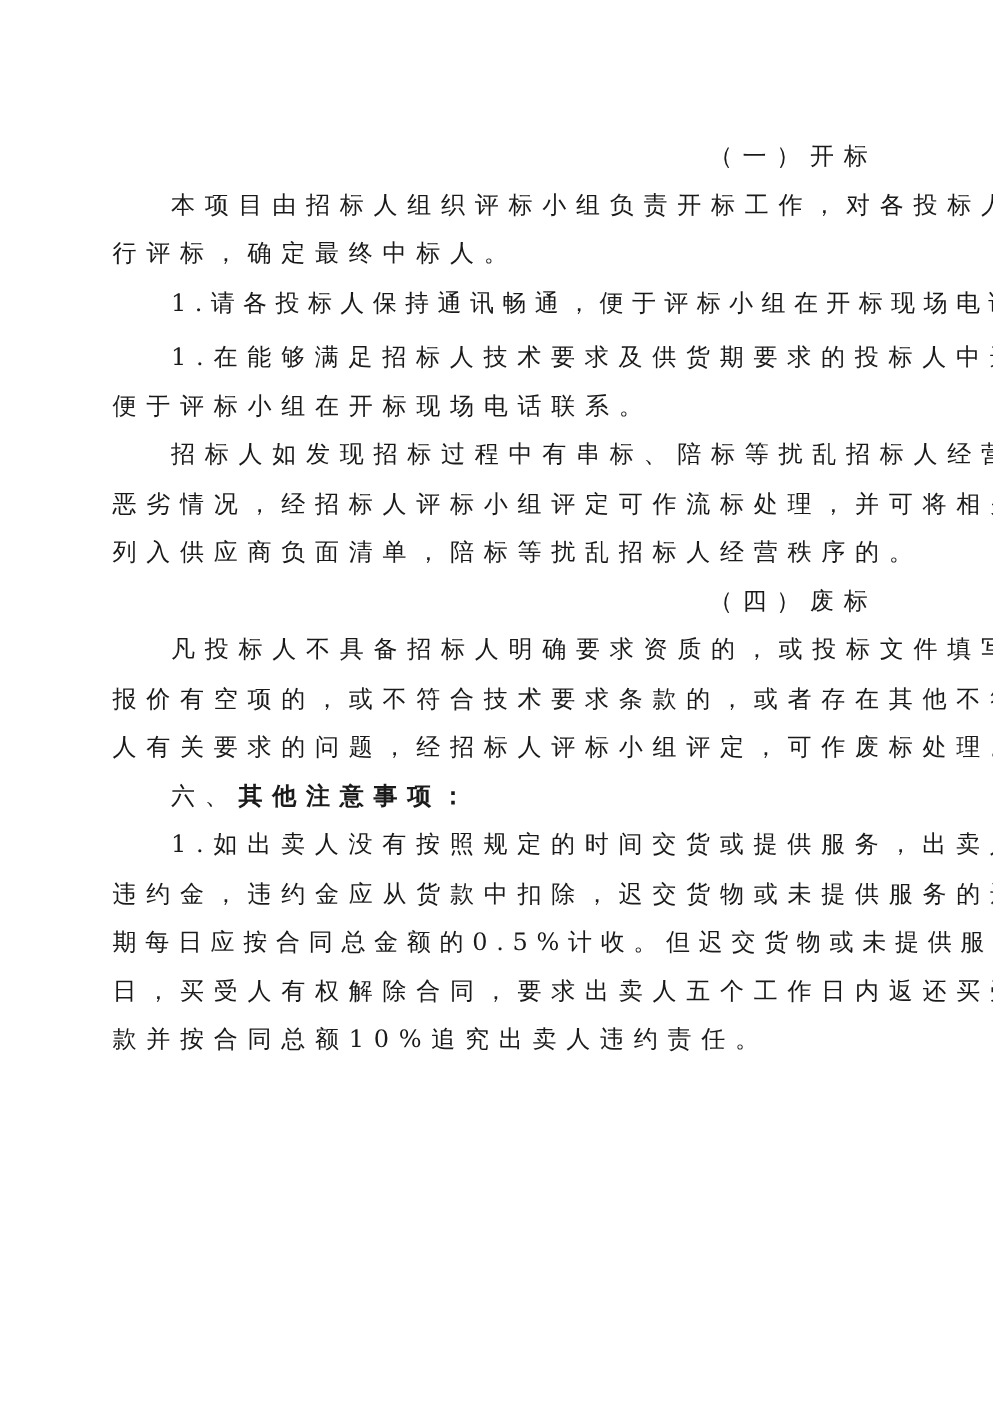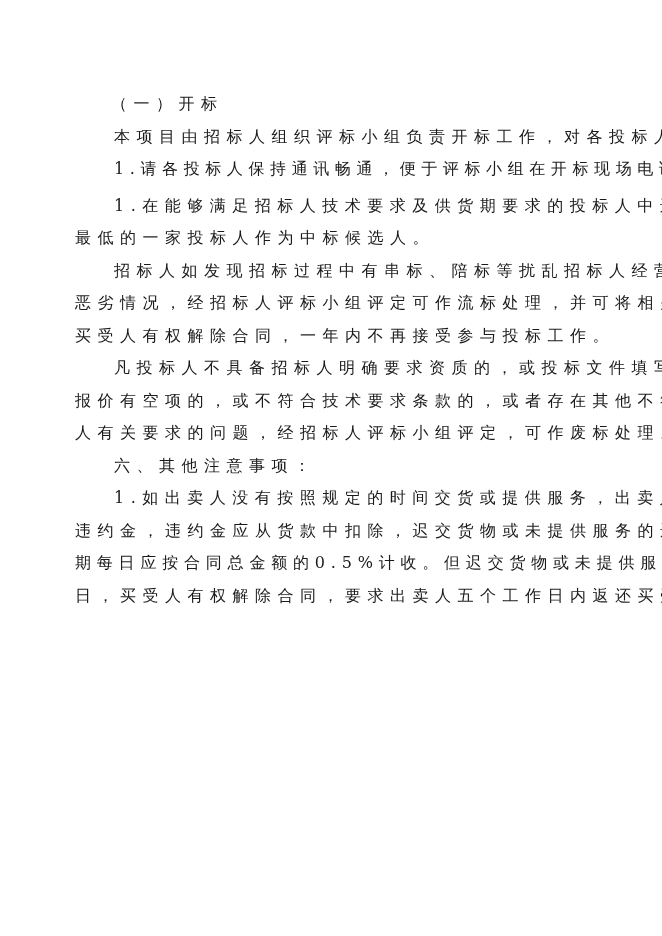--- a/index.html
+++ b/index.html
@@ -32,73 +32,79 @@
     margin: 0;
   }
   .para .line:first-child {
     padding-left: 39px;
   }
   .heading .line {
     padding-left: 39px;
   }
   .sub-heading .line {
     padding-left: 36px;
+    text-align: right;
   }
   .bold {
-    font-weight: normal;
+    font-weight: bold;
   }
   .gap-sm { height: 4px; }
 </style>
 </head>
 <body>
 
 <div class="page">
 
   <div class="sub-heading">
     <div class="line">（一）开标</div>
   </div>
 
   <div class="para">
     <div class="line">本项目由招标人组织评标小组负责开标工作，对各投标人报价进</div>
+    <div class="line">行评标，确定最终中标人。</div>
   </div>
 
   <div class="para">
     <div class="line" style="letter-spacing:5.6px">1.请各投标人保持通讯畅通，便于评标小组在开标现场电话联系。</div>
   </div>
 
 
   <div class="gap-sm"></div>
 
 
   <div class="para">
     <div class="line">1.在能够满足招标人技术要求及供货期要求的投标人中选择总价</div>
-    <div class="line">最低的一家投标人作为中标候选人。</div>
+    <div class="line">便于评标小组在开标现场电话联系。</div>
   </div>
 
 
   <div class="para">
     <div class="line">招标人如发现招标过程中有串标、陪标等扰乱招标人经营秩序的</div>
     <div class="line">恶劣情况，经招标人评标小组评定可作流标处理，并可将相关投标方</div>
-    <div class="line">买受人有权解除合同，一年内不再接受参与投标工作。</div>
+    <div class="line">列入供应商负面清单，陪标等扰乱招标人经营秩序的。</div>
   </div>
 
+  <div class="sub-heading">
+    <div class="line">（四）废标</div>
+  </div>
 
   <div class="para">
     <div class="line">凡投标人不具备招标人明确要求资质的，或投标文件填写不完整、</div>
     <div class="line">报价有空项的，或不符合技术要求条款的，或者存在其他不符合招标</div>
     <div class="line">人有关要求的问题，经招标人评标小组评定，可作废标处理。</div>
   </div>
 
   <div class="heading">
     <div class="line">
       <span>六、</span><span class="bold">其他注意事项：</span>
     </div>
   </div>
 
 
   <div class="para">
     <div class="line">1.如出卖人没有按照规定的时间交货或提供服务，出卖人将支付</div>
     <div class="line">违约金，违约金应从货款中扣除，迟交货物或未提供服务的违约金逾</div>
     <div class="line" style="letter-spacing:5.8px">期每日应按合同总金额的0.5%计收。但迟交货物或未提供服务超过20</div>
     <div class="line">日，买受人有权解除合同，要求出卖人五个工作日内返还买受人合同货</div>
+    <div class="line">款并按合同总额10%追究出卖人违约责任。</div>
   </div>
 
 </div>
 
 </body></html>

